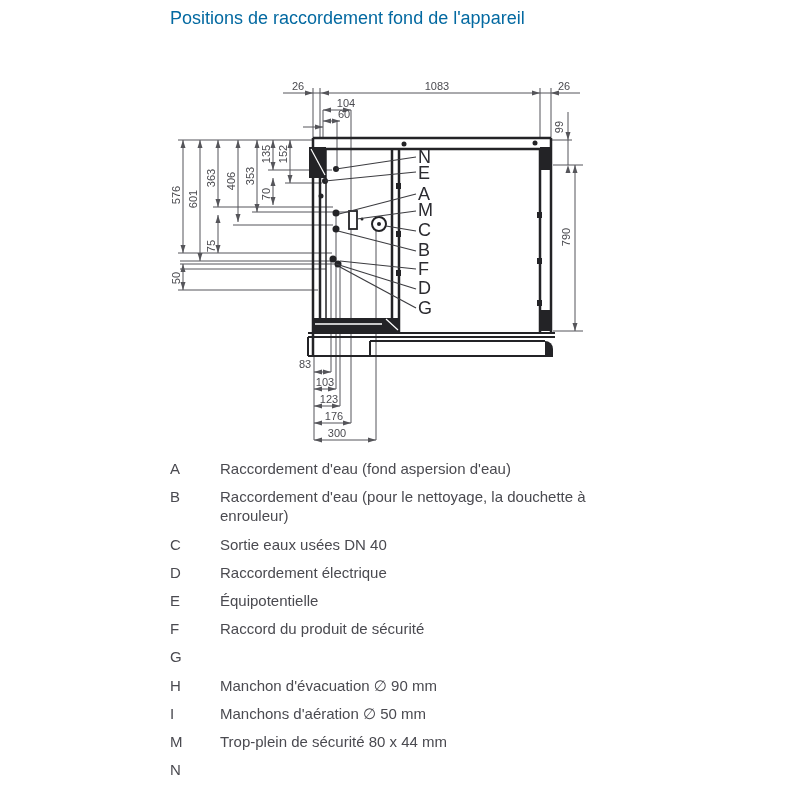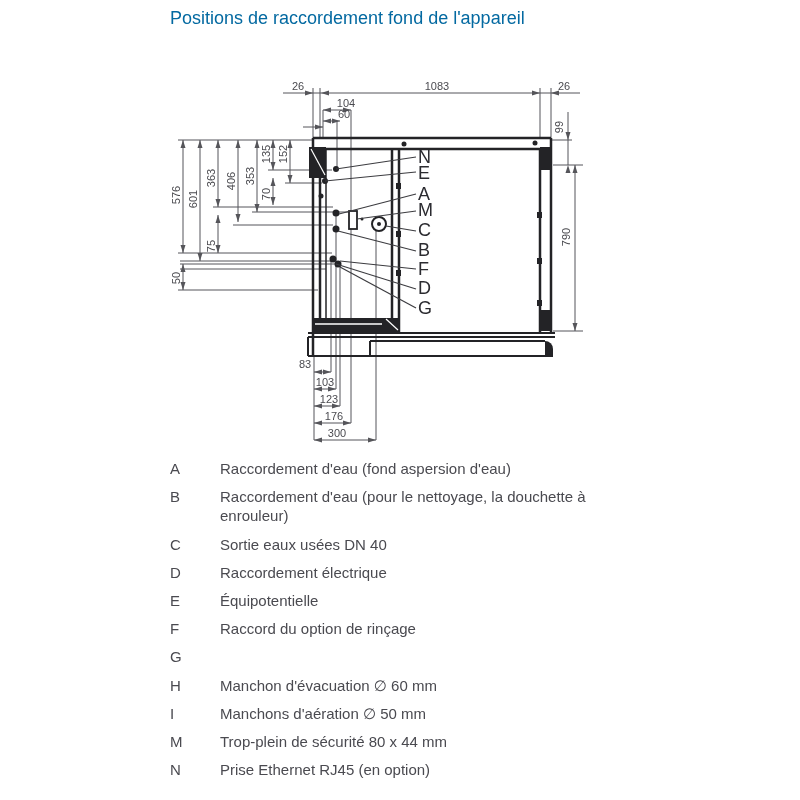--- a/index.html
+++ b/index.html
@@ -244,36 +244,35 @@
     <div class="legend-row">
       <div class="legend-key">D</div>
       <div class="legend-label">Raccordement électrique</div>
     </div>
     <div class="legend-row">
       <div class="legend-key">E</div>
       <div class="legend-label">Équipotentielle</div>
     </div>
     <div class="legend-row">
       <div class="legend-key">F</div>
-      <div class="legend-label">Raccord du option de rinçage</div>
+      <div class="legend-label">Raccord du produit de sécurité</div>
     </div>
     <div class="legend-row">
       <div class="legend-key">G</div>
     </div>
     <div class="legend-row">
       <div class="legend-key">H</div>
-      <div class="legend-label">Manchon d'évacuation ∅ 60 mm</div>
+      <div class="legend-label">Manchon d'évacuation ∅ 90 mm</div>
     </div>
     <div class="legend-row">
       <div class="legend-key">I</div>
       <div class="legend-label">Manchons d'aération ∅ 50 mm</div>
     </div>
     <div class="legend-row">
       <div class="legend-key">M</div>
       <div class="legend-label">Trop-plein de sécurité 80 x 44 mm</div>
     </div>
     <div class="legend-row">
       <div class="legend-key">N</div>
-      <div class="legend-label">Prise Ethernet RJ45 (en option)</div>
     </div>
   </div>
 
 </div>
 
 </body></html>

